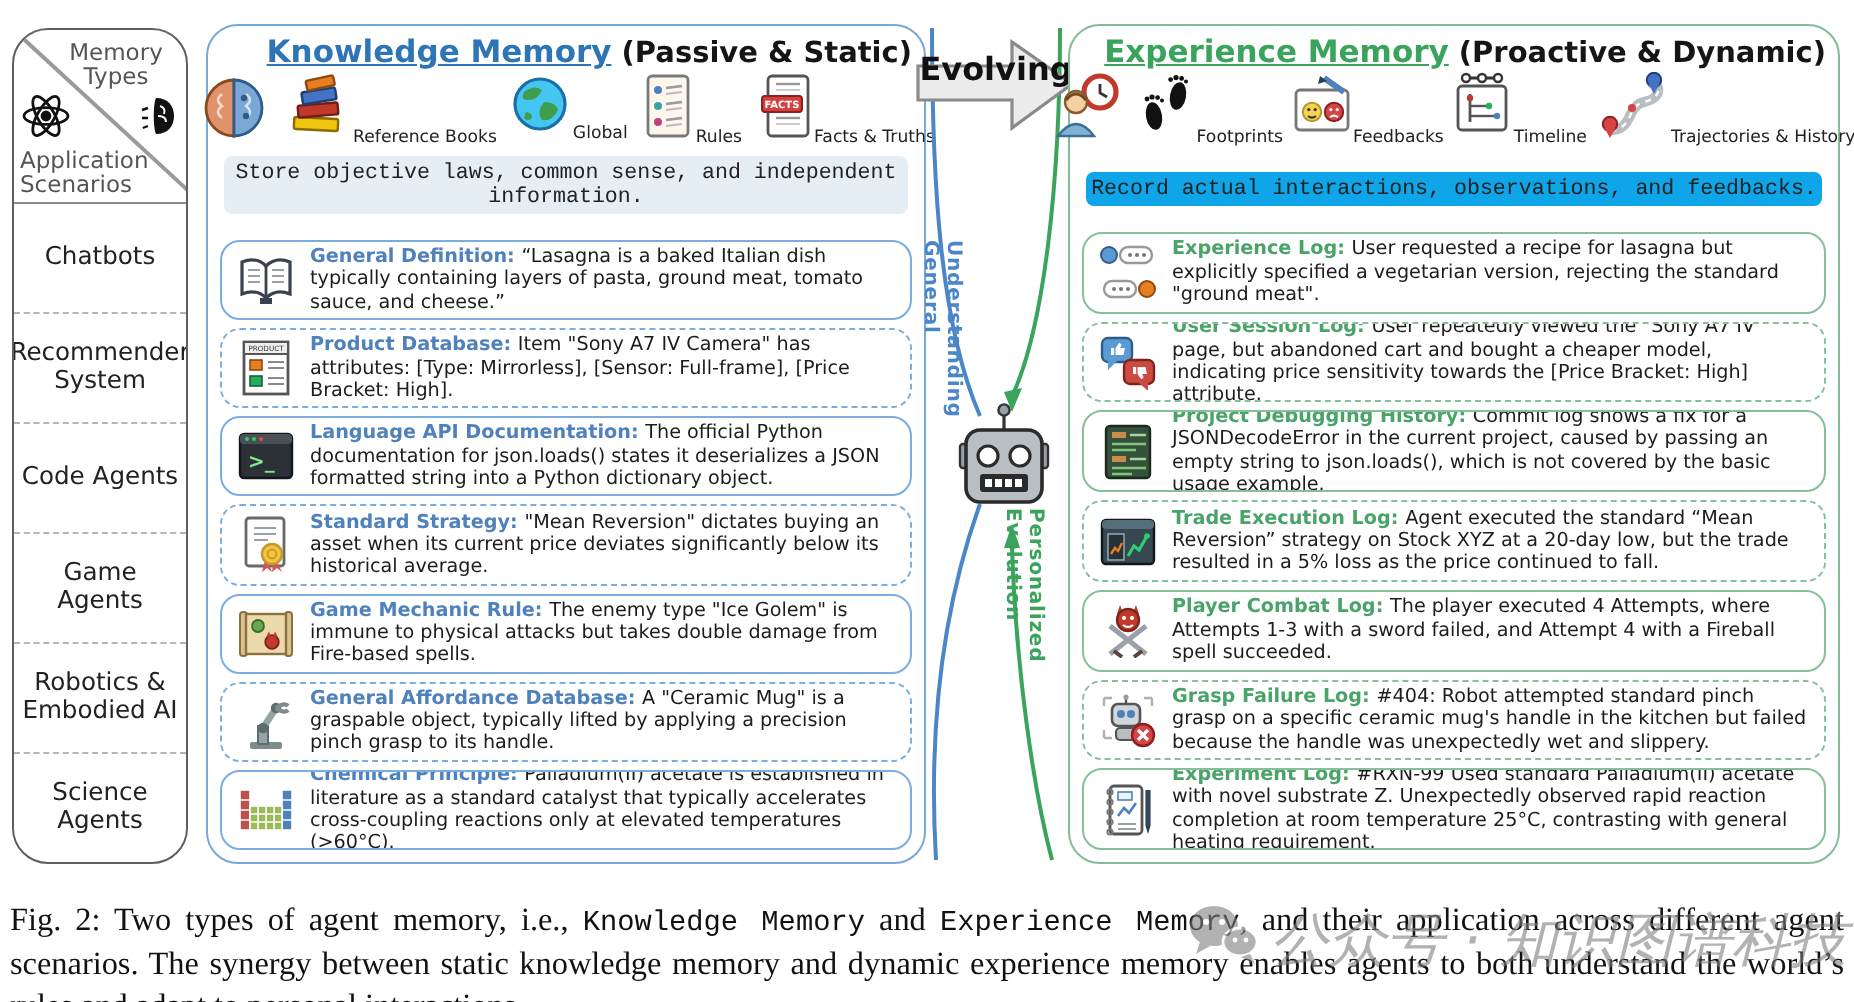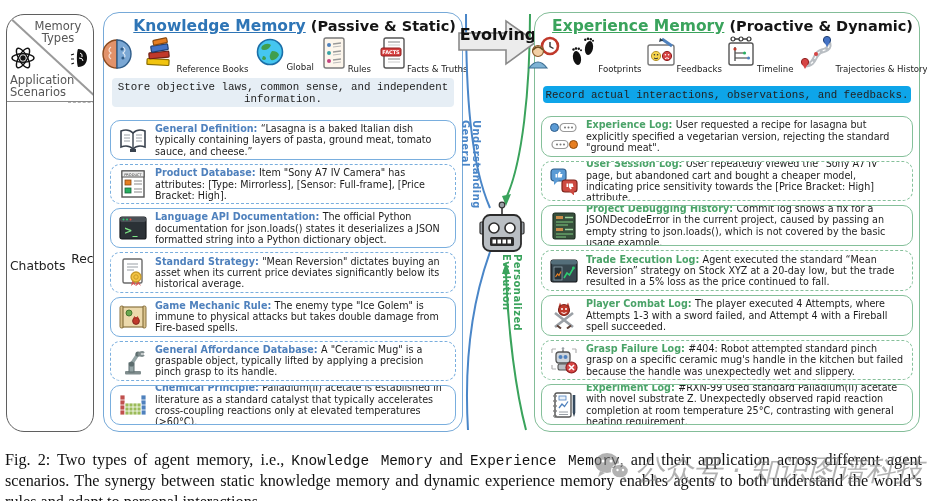--- a/index.html
+++ b/index.html
@@ -8,21 +8,21 @@
 
   
   .sidebar{position:absolute;left:6px;top:14px;width:88px;height:418px;border:1.6px solid #5f5f5f;
            border-radius:18px;background:#fff;display:flex;flex-direction:column;overflow:hidden;box-sizing:border-box;}
   .sb-head{height:86px;flex:none;position:relative;border-bottom:1.6px solid #8a8a8a;}
   .sb-head svg.diag{position:absolute;left:0;top:0;}
   .sb-top{position:absolute;top:5px;right:5px;width:60px;text-align:center;font-size:11.5px;line-height:1.05;color:#555;}
   .sb-bottom{position:absolute;bottom:3px;left:3px;width:72px;text-align:left;font-size:11.5px;line-height:1.05;color:#555;}
   .sb-atom{position:absolute;left:3px;top:30px;}
   .sb-brain{position:absolute;right:4px;top:32px;}
-  .sb-rows{flex:1;display:flex;flex-direction:row;}
+  .sb-rows{flex:1;display:flex;flex-direction:column;}
   .sb-row{flex:1;min-height:0;display:flex;align-items:center;justify-content:center;text-align:center;
           font-size:12.3px;line-height:1.12;border-top:1.5px dashed #b5b5b5;padding:0 3px;color:#222;}
   .sb-row:first-child{border-top:none;}
 
   
   .panel{position:absolute;top:12px;height:420px;border-radius:16px;background:#fff;display:flex;
          flex-direction:column;padding:3px 6px 6px;box-sizing:border-box;}
   .panel.k{left:103px;width:360px;border:1.8px solid #76a9d8;}
   .panel.e{left:534px;width:386px;border:1.8px solid #83bd98;}
   .ptitle{flex:none;text-align:right;font-size:14.5px;font-weight:bold;color:#151515;margin-top:1px;white-space:nowrap;}

